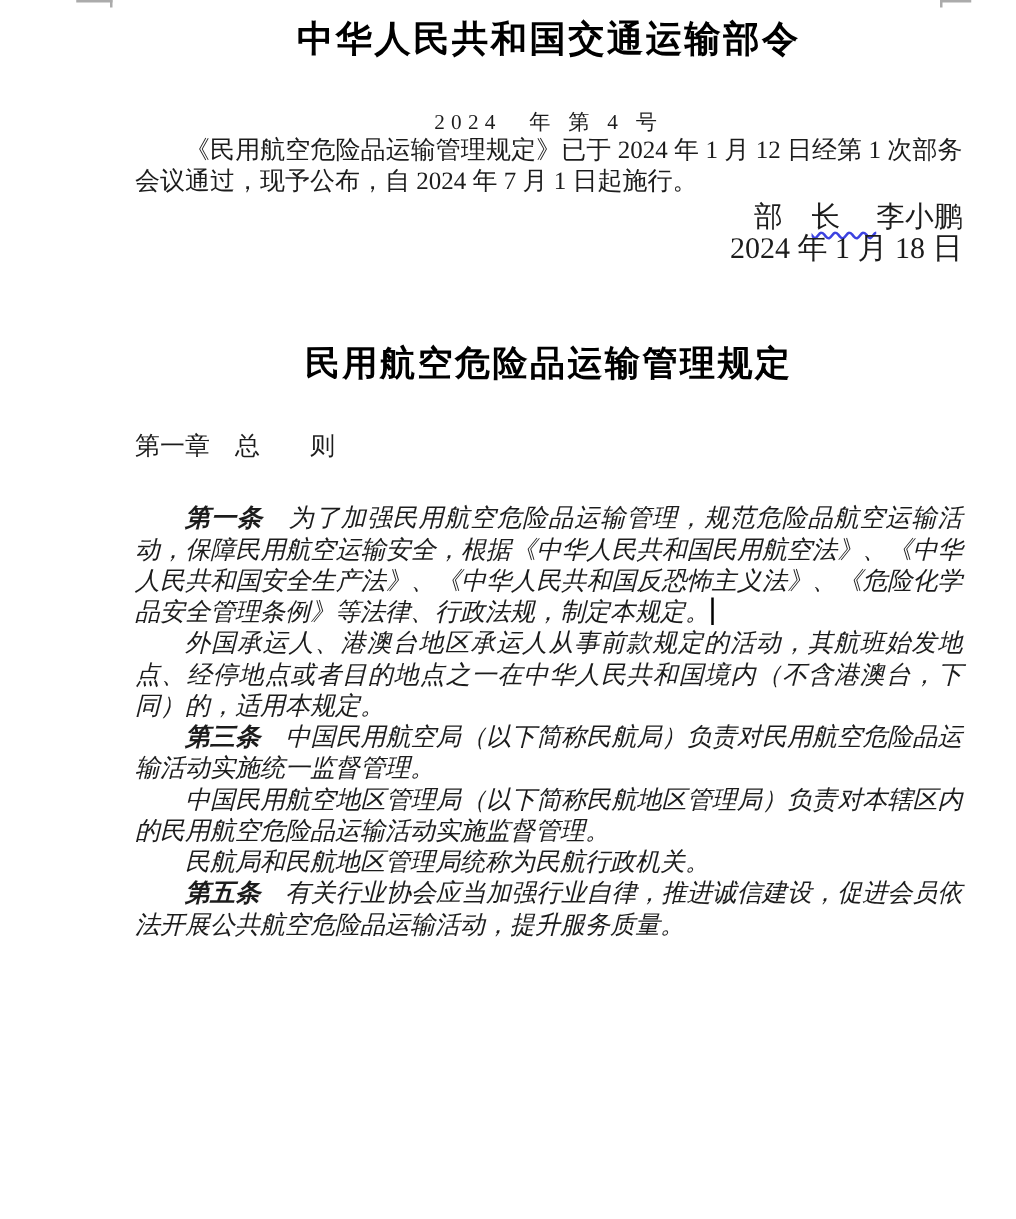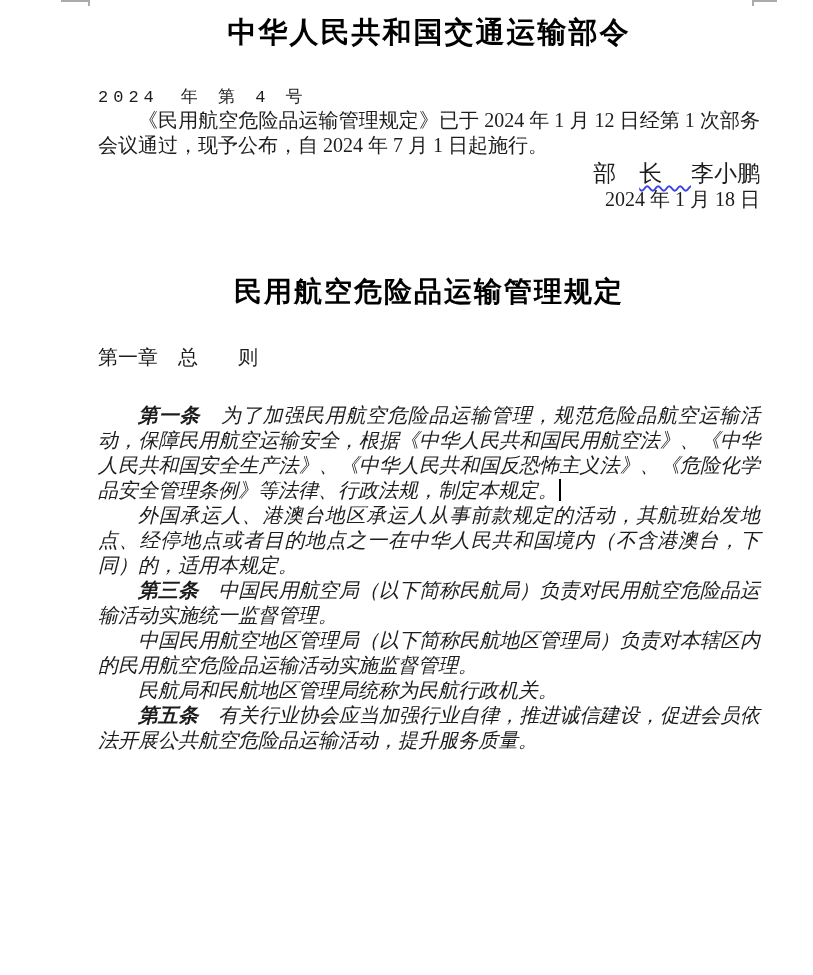--- a/index.html
+++ b/index.html
@@ -9,48 +9,48 @@
     font-family:"Liberation Serif","DejaVu Serif",serif;
     color:#1c1c1c;
   }
   .page { position:absolute; inset:0; background:#ffffff; }
 
   
   .crop-mark { position:absolute; top:0; height:6px; }
   .crop-mark.left  { left:61px;  width:29px; border-top:2px solid #ababab; border-right:2px solid #ababab; }
   .crop-mark.right { left:752px; width:25px; border-top:2px solid #ababab; border-left:2px solid #ababab; }
 
-  .content { position:absolute; left:98px; top:0; width:662px; }
+  .content { position:absolute; left:108px; top:0; width:662px; }
 
   .decree-title {
     margin-top:14px; text-align:center; color:#000;
     font-size:29px; font-weight:bold; letter-spacing:2px; line-height:36px;
   }
   .decree-number {
-    margin-top:37px; 
-    font-size:17px; letter-spacing:5px; line-height:21px;font-family:Liberation Mono, monospace;
+    margin-top:37px; text-align:center;
+    font-size:17px; letter-spacing:5px; line-height:21px;
   }
 
   .body-para {
     font-size:20px; line-height:25px;
     text-align:justify; text-justify:inter-ideograph;
     text-indent:2em;
   }
   .preamble { }
 
   .signature { margin-top:2px; font-size:23px; line-height:27px; text-align:right; white-space:pre; }
   .squiggle {
     text-decoration:underline;
     text-decoration-style:wavy;
     text-decoration-color:#3c42e0;
     text-decoration-thickness:1.5px;
     text-underline-offset:4px;
     text-decoration-skip-ink:none;
   }
-  .sign-date { font-size:20px; line-height:25px; text-align:right; white-space:pre; }
+  .sign-date { font-size:24px; line-height:25px; text-align:right; white-space:pre; }
 
   .reg-title {
     margin-top:62px; text-align:center; color:#000;
     font-size:28px; font-weight:bold; letter-spacing:2px; line-height:36px;
   }
   .chapter { margin-top:36px; text-align:left; font-size:20px; line-height:22px; }
 
   .body-block { margin-top:35px;font-style:italic; }
   .art-label { font-weight:bold; }
 

